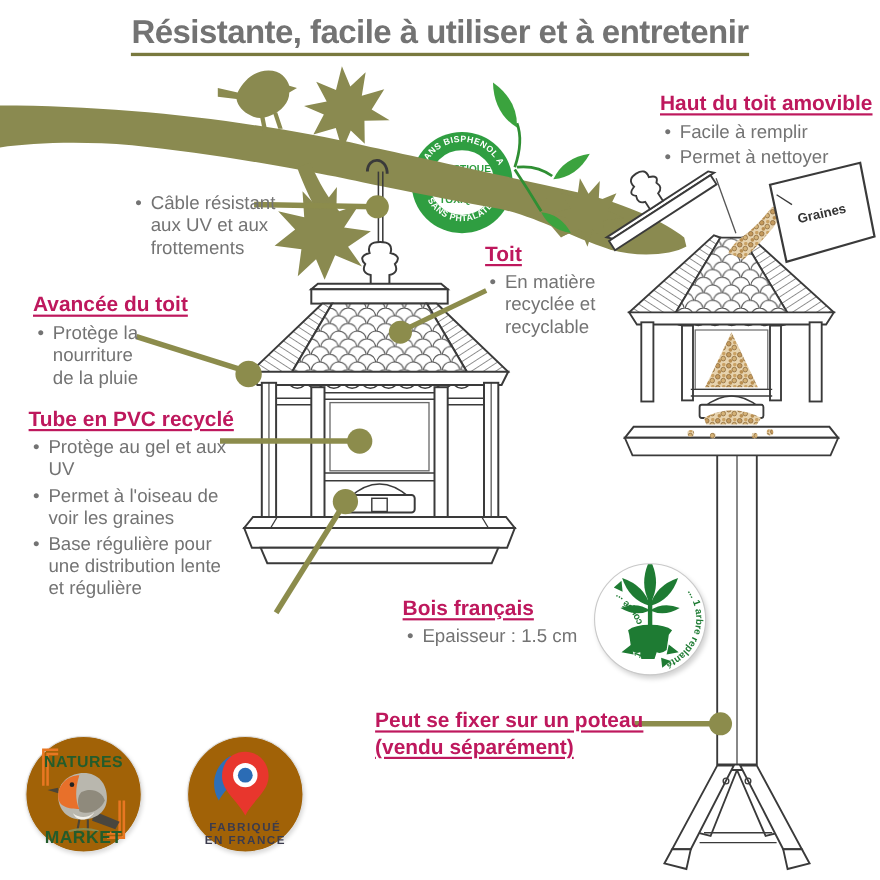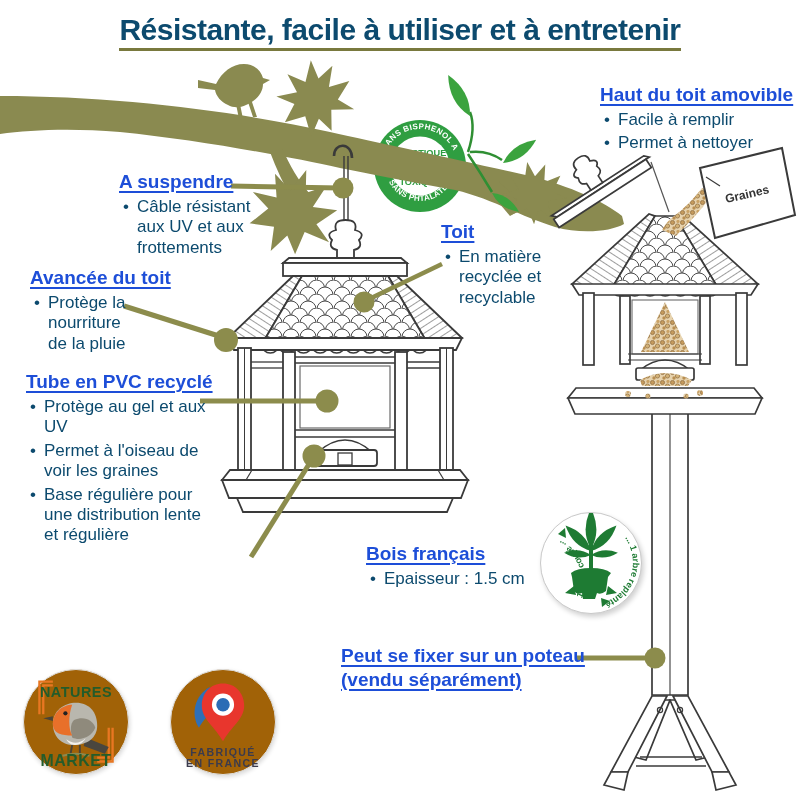--- a/index.html
+++ b/index.html
@@ -4,30 +4,30 @@
 <style>
   html,body{margin:0;padding:0;}
   body{
     width:800px;height:800px;position:relative;overflow:hidden;background:#ffffff;
     font-family:"Liberation Sans", sans-serif;
   }
   .art{position:absolute;left:0;top:0;z-index:1;}
   .txt-layer{position:absolute;left:0;top:0;width:800px;height:800px;z-index:2;pointer-events:none;}
   #main-title{
     position:absolute;left:0;right:0;top:13px;text-align:center;
-    color:#0c4a6e;font-size:30px;font-weight:bold;letter-spacing:-0.5px;
+    color:#737373;font-size:30px;font-weight:bold;letter-spacing:-0.5px;
   }
   #main-title span{border-bottom:3px solid #79793e;padding-bottom:2px;}
   .callout{position:absolute;}
   .co-title{
-    font-size:19px;font-weight:bold;color:#1d4ed8;white-space:nowrap;
+    font-size:19px;font-weight:bold;color:#be185d;white-space:nowrap;
     text-decoration:underline;text-decoration-thickness:2px;text-underline-offset:3px;
   }
   .co-title.wrap{white-space:normal;line-height:1.25;}
-  .co-list{margin:4px 0 0 0;padding:0;list-style:none;font-size:17px;color:#0c4a6e;}
+  .co-list{margin:4px 0 0 0;padding:0;list-style:none;font-size:17px;color:#737373;}
   .co-list li{position:relative;padding-left:18px;margin-bottom:3px;line-height:1.2;}
   .co-list li::before{content:"\2022";position:absolute;left:4px;}
   .badge{position:absolute;border-radius:50%;}
   #badge-plastique{left:373px;top:119px;width:94px;height:94px;}
   #badge-arbre{
     left:540px;top:512px;width:100px;height:100px;background:#fff;
     border:1px solid #c9c9c9;box-shadow:2px 3px 5px rgba(0,0,0,.18);
   }
   .logo{
     position:absolute;width:104px;height:104px;border-radius:50%;background:#a16207;
@@ -209,21 +209,20 @@
 
   <div class="callout" style="left:600px;top:84px;width:200px;">
     <div class="co-title">Haut du toit amovible</div>
     <ul class="co-list" style="width:190px;">
       <li>Facile à remplir</li>
       <li>Permet à nettoyer</li>
     </ul>
   </div>
 
   <div class="callout" style="left:119px;top:171px;">
-    <div class="co-title">A suspendre</div>
     <ul class="co-list" style="width:140px;">
       <li>Câble résistant aux UV et aux frottements</li>
     </ul>
   </div>
 
   <div class="callout" style="left:30px;top:267px;">
     <div class="co-title">Avancée du toit</div>
     <ul class="co-list" style="width:112px;">
       <li>Protège la nourriture de la pluie</li>
     </ul>

